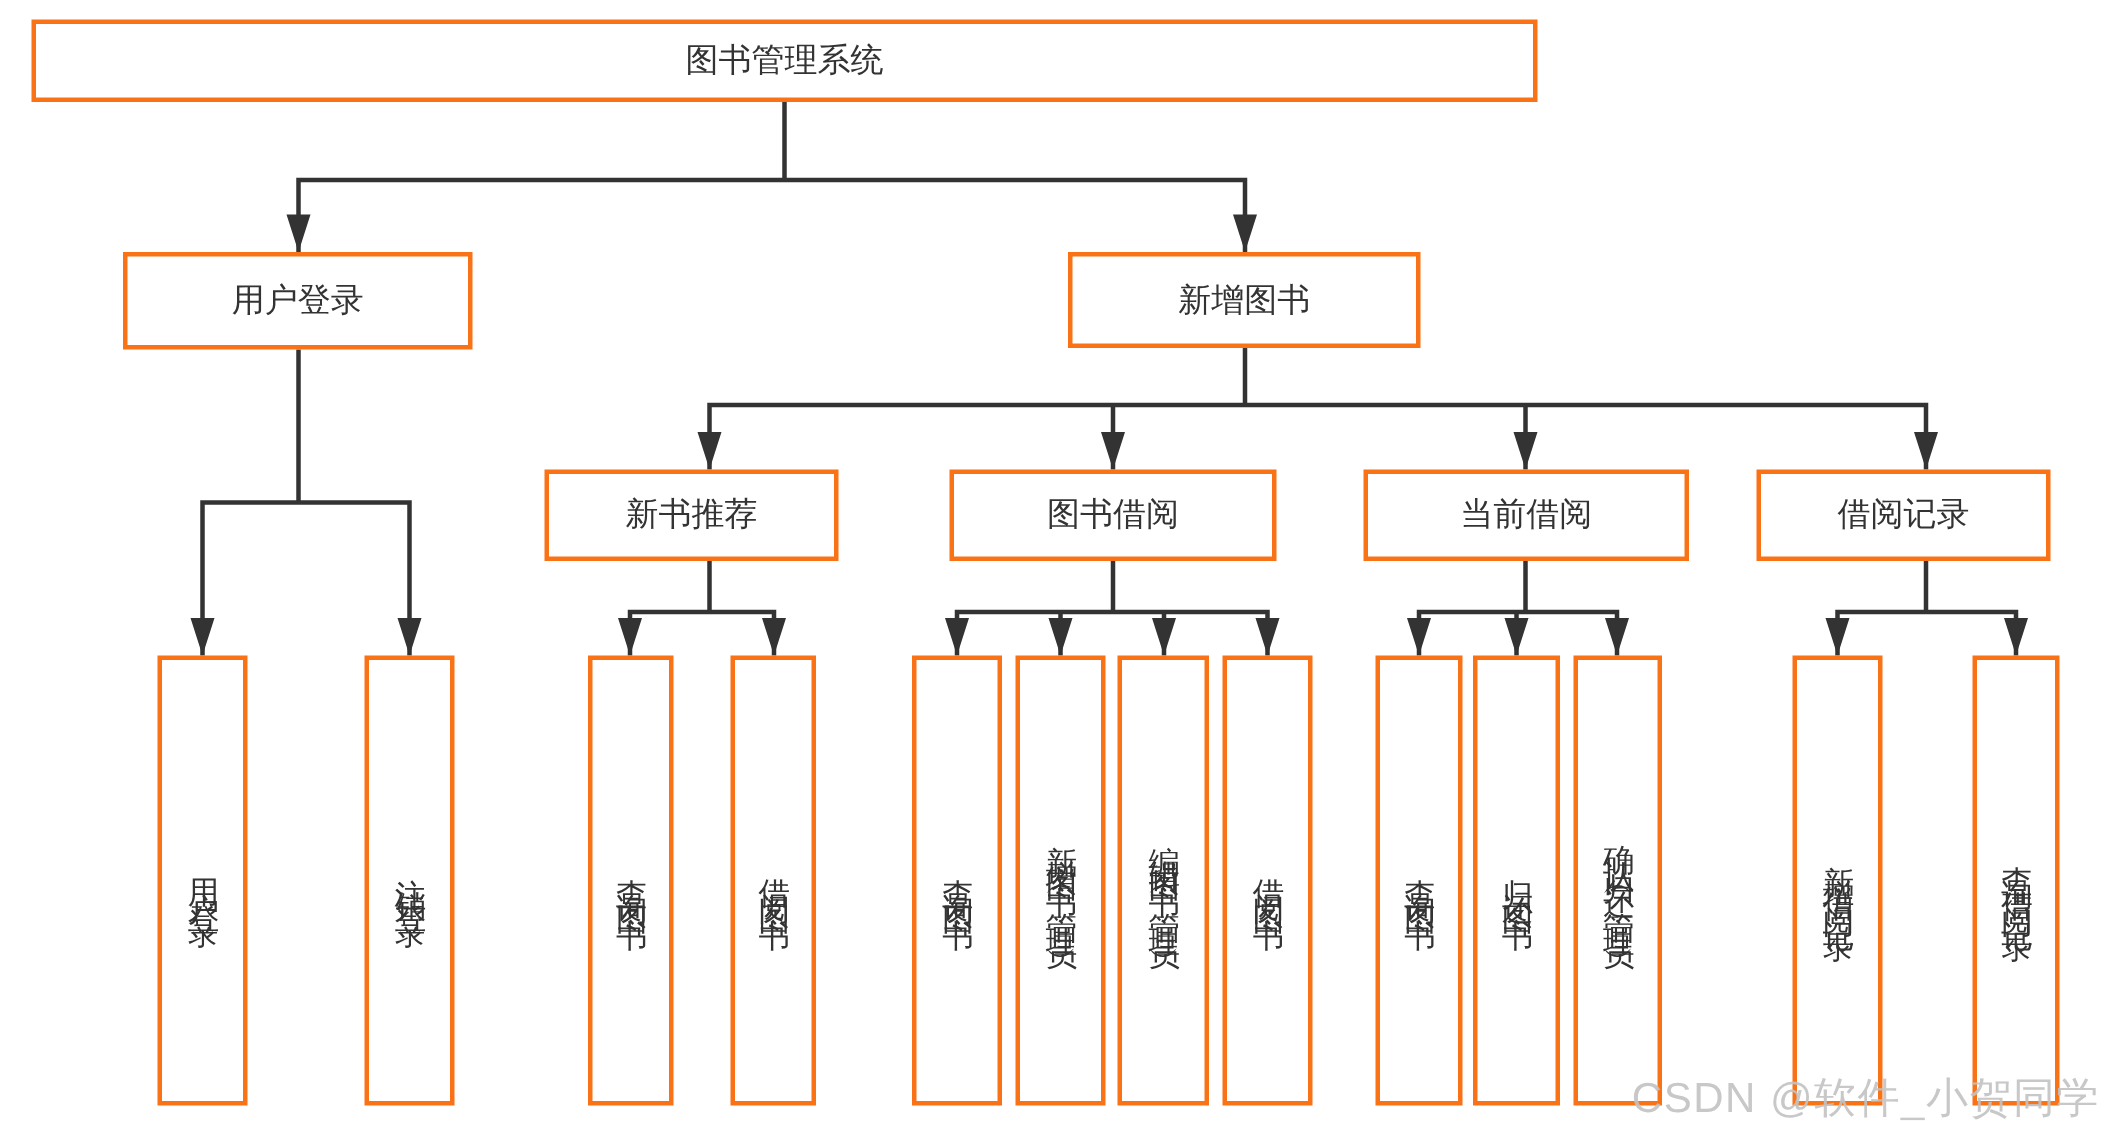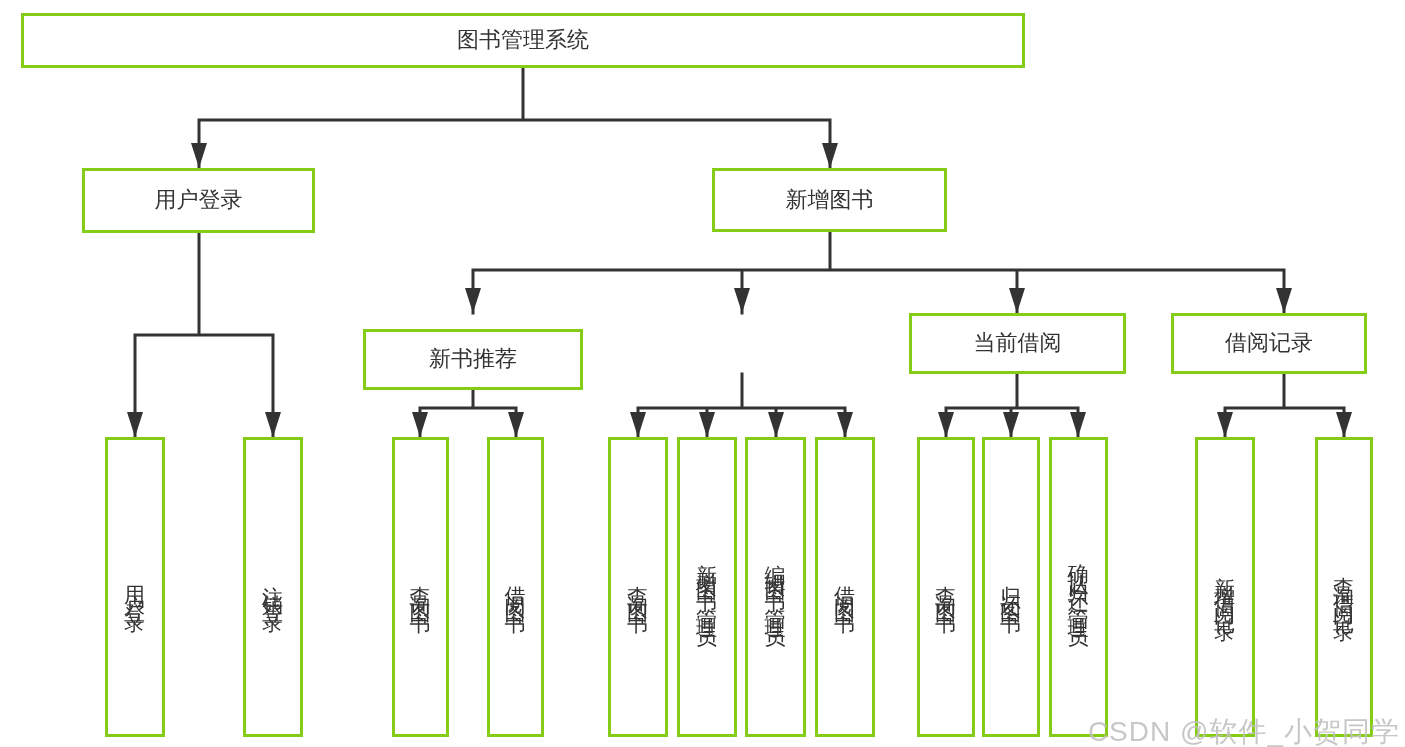--- a/index.html
+++ b/index.html
@@ -13,21 +13,21 @@
   }
   .wires {
     position: absolute;
     left: 0; top: 0;
     width: 1405px; height: 747px;
     pointer-events: none;
   }
   .node {
     position: absolute;
     box-sizing: border-box;
-    border: 3px solid #84cc16;
+    border: 3px solid #f97316;
     background: #ffffff;
     color: #333333;
     display: flex;
     align-items: center;
     justify-content: center;
     text-align: center;
     font-size: 22px;
     line-height: 1.2;
     z-index: 2;
   }
@@ -68,21 +68,22 @@
       <path d="M465 288 L481 288 L473 313 Z M734 288 L750 288 L742 313 Z M1009 288 L1025 288 L1017 313 Z M1276 288 L1292 288 L1284 313 Z"></path>
       <path d="M127 412 L143 412 L135 437 Z M265 412 L281 412 L273 437 Z M412 412 L428 412 L420 437 Z M508 412 L524 412 L516 437 Z M630 412 L646 412 L638 437 Z M699 412 L715 412 L707 437 Z M768 412 L784 412 L776 437 Z M837 412 L853 412 L845 437 Z M938 412 L954 412 L946 437 Z M1003 412 L1019 412 L1011 437 Z M1070 412 L1086 412 L1078 437 Z M1217 412 L1233 412 L1225 437 Z M1336 412 L1352 412 L1344 437 Z"></path>
     </g>
   </svg>
 
   <div class="node h" style="left:21px; top:13px; width:1004px; height:55px">图书管理系统</div>
 
   <div class="node h" style="left:82px; top:168px; width:233px; height:65px">用户登录</div>
   <div class="node h" style="left:712px; top:168px; width:235px; height:64px">新增图书</div>
 
-  <div class="node h" style="left:363px; top:329px; width:220px; height:61px">新书推荐</div>
+  <div class="node h" style="left:363px; top:313px; width:196px; height:61px">新书推荐</div>
+  <div class="node h" style="left:633px; top:313px; width:218px; height:61px">图书借阅</div>
   <div class="node h" style="left:909px; top:313px; width:217px; height:61px">当前借阅</div>
   <div class="node h" style="left:1171px; top:313px; width:196px; height:61px">借阅记录</div>
 
   <div class="node v" style="left:105px; top:437px; width:60px; height:300px">用户登录</div>
   <div class="node v" style="left:243px; top:437px; width:60px; height:300px">注销登录</div>
 
   <div class="node v" style="left:392px; top:437px; width:57px; height:300px">查询图书</div>
   <div class="node v" style="left:487px; top:437px; width:57px; height:300px">借阅图书</div>
 
   <div class="node v" style="left:608px; top:437px; width:60px; height:300px">查询图书</div>

